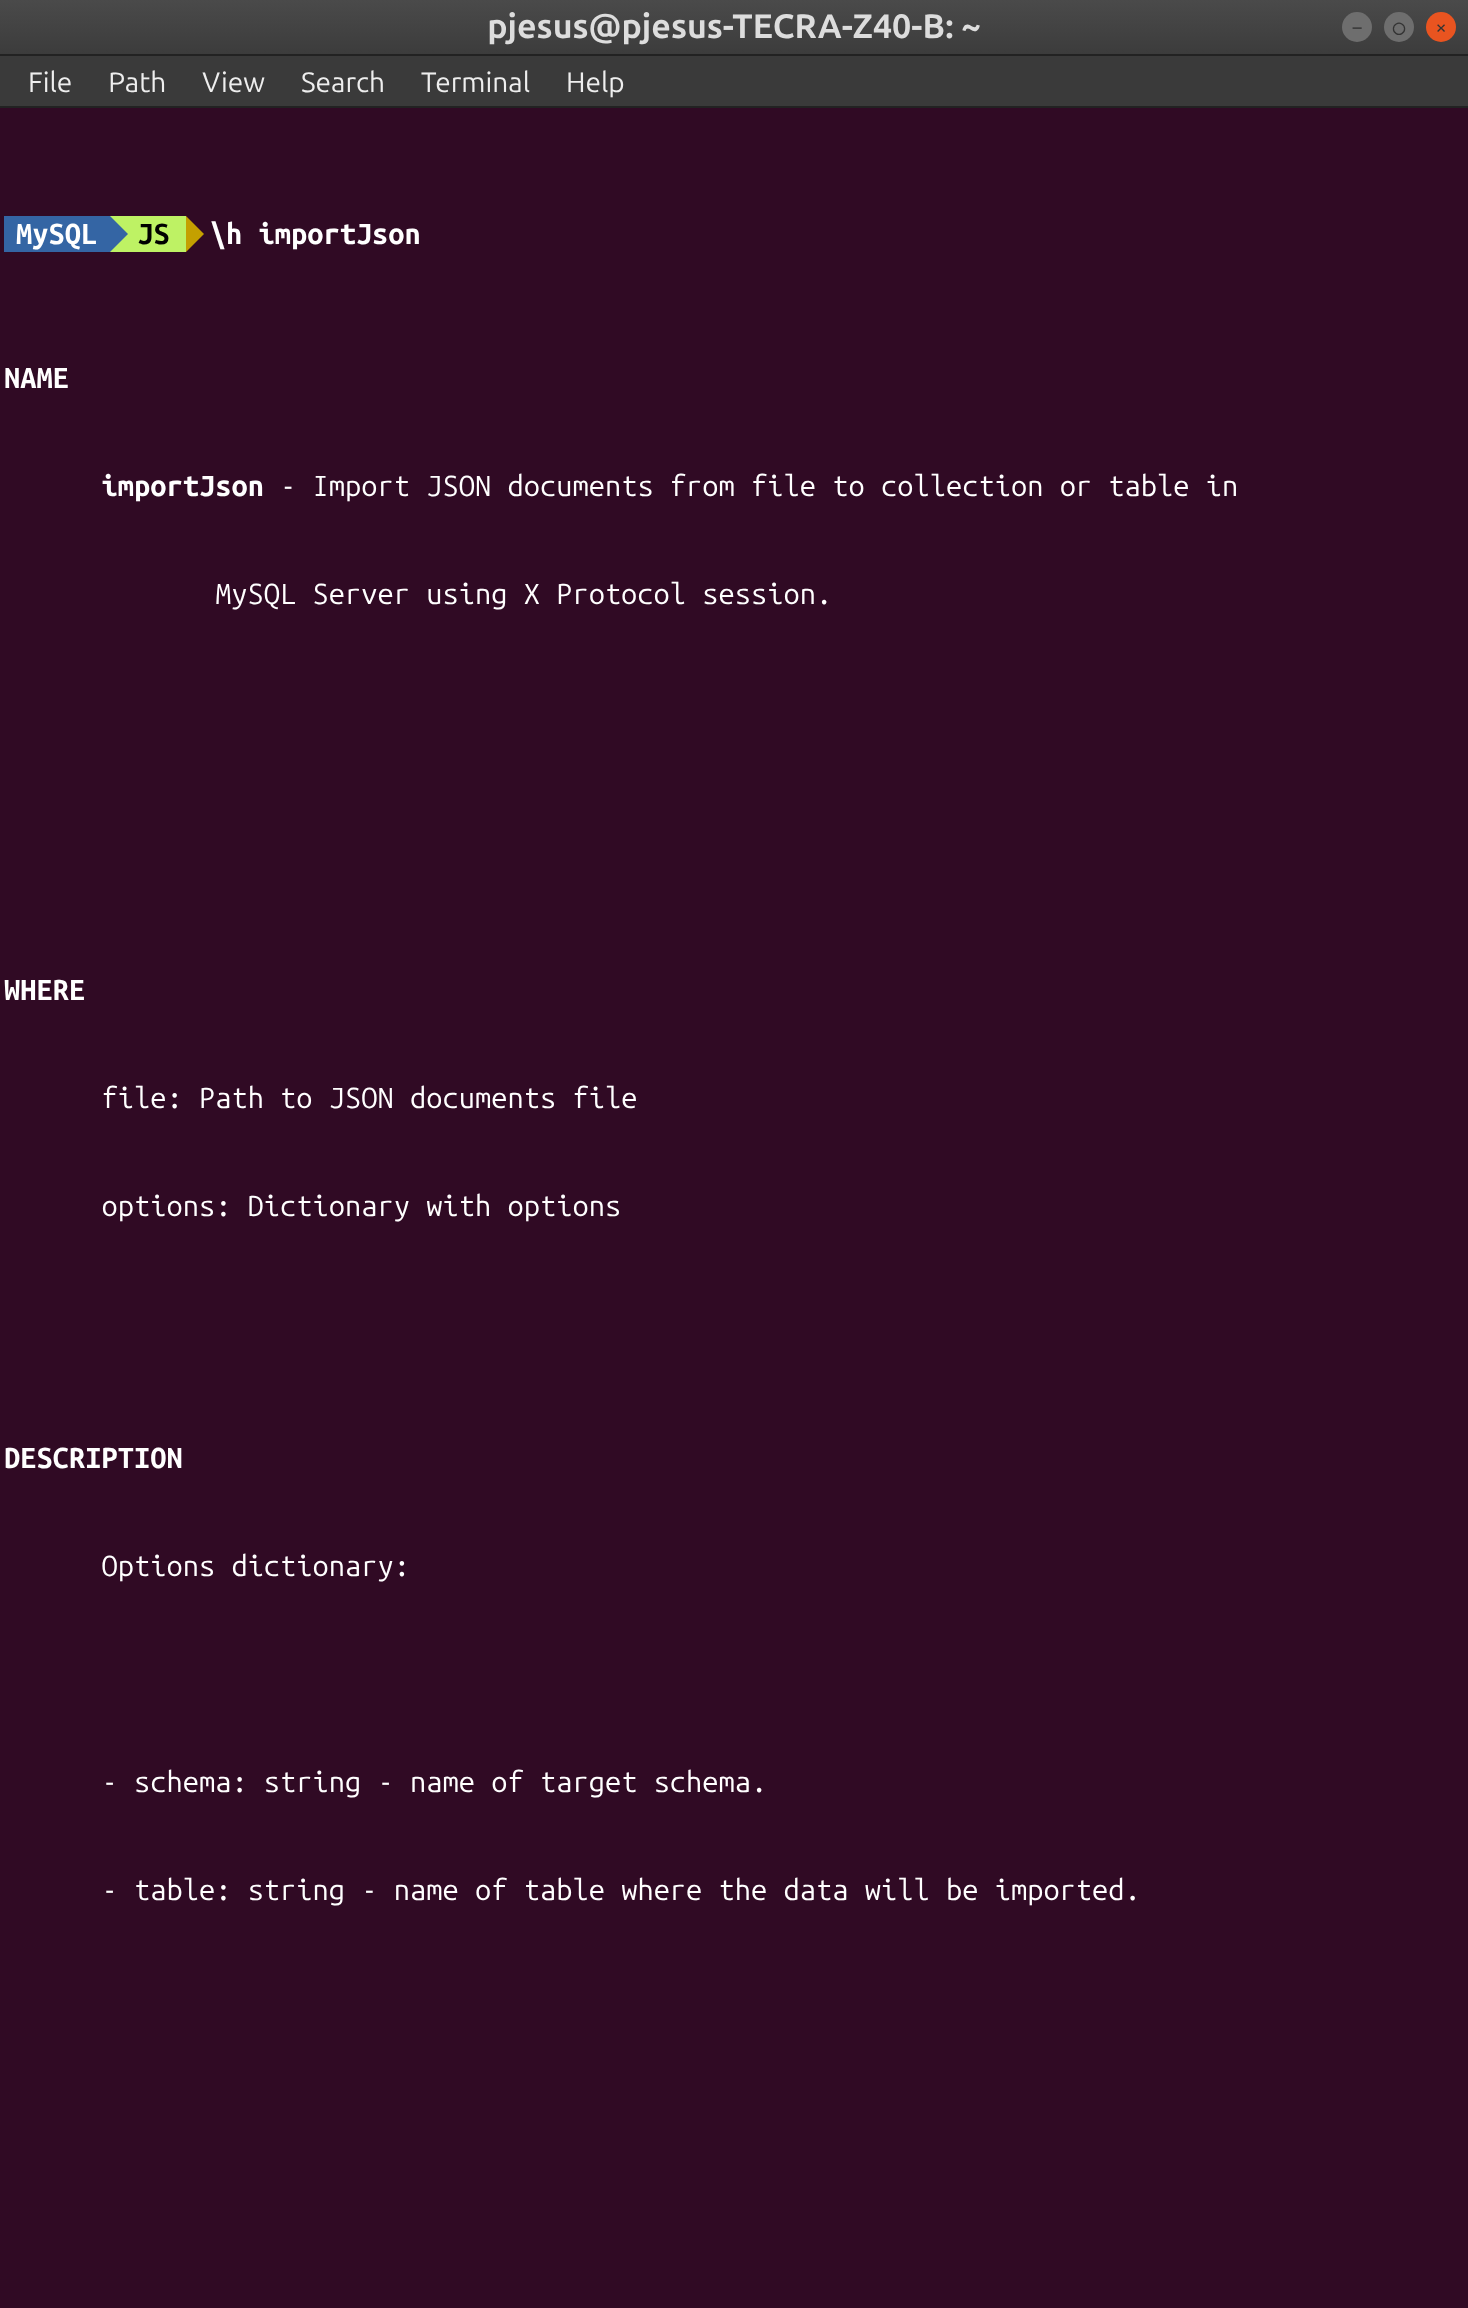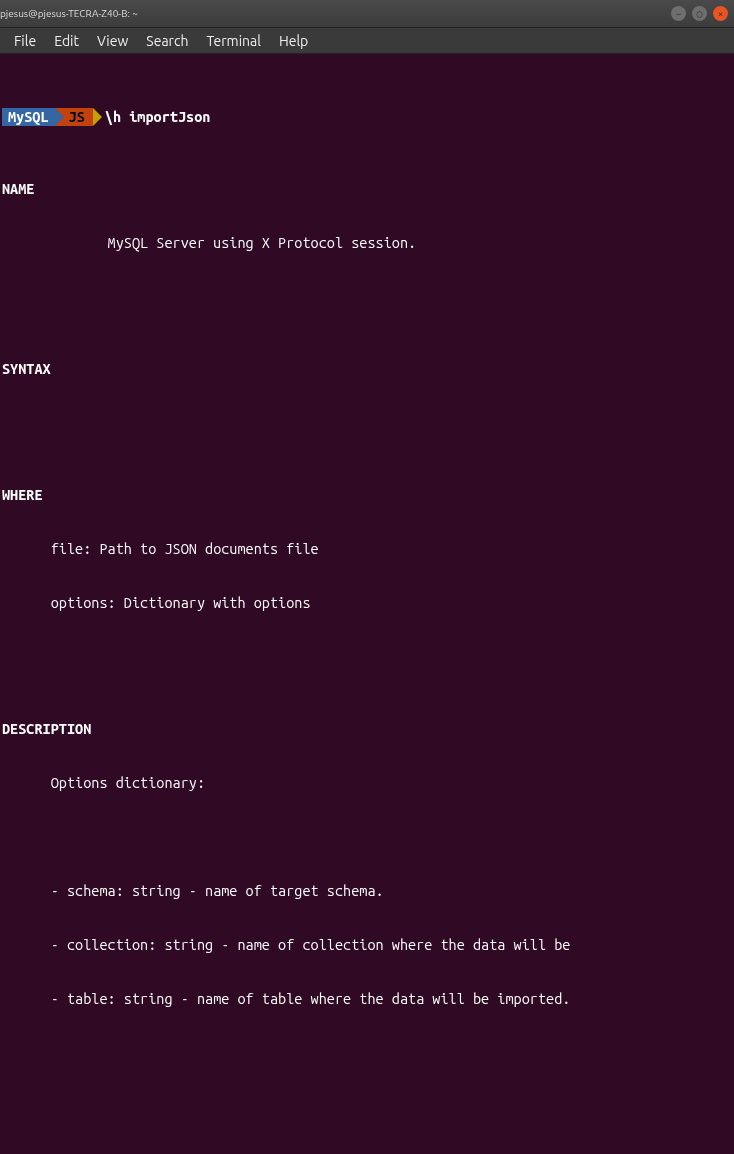--- a/index.html
+++ b/index.html
@@ -19,23 +19,24 @@
     .titlebar {
       background: linear-gradient(to bottom, #4a4a4a, #3c3c3c);
       height: 28px;
       display: flex;
       align-items: center;
       position: relative;
       border-bottom: 1px solid #222;
     }
     .window-title {
       flex: 1;
+      text-align: center;
       font-family: "Ubuntu", sans-serif;
-      font-size: 10px;
-      font-weight: normal;
+      font-size: 17px;
+      font-weight: bold;
       color: #dddddd;
     }
     .window-controls {
       position: absolute;
       right: 6px;
       display: flex;
       gap: 6px;
       align-items: center;
     }
     .wc {
@@ -89,21 +90,21 @@
       content: '';
       position: absolute;
       right: -9px;
       top: 0;
       border-top: 9px solid transparent;
       border-bottom: 9px solid transparent;
       border-left: 9px solid #3465a4;
       z-index: 2;
     }
     .badge-js {
-      background: #c2410c;
+      background: #bef264;
       color: #000000;
       padding: 0 8px 0 14px;
       font-weight: bold;
       position: relative;
     }
     .badge-js::after {
       content: '';
       position: absolute;
       right: -9px;
       top: 0;
@@ -136,52 +137,51 @@
   <div class="window-title">pjesus@pjesus-TECRA-Z40-B: ~</div>
   <div class="window-controls">
     <div class="wc wc-min">−</div>
     <div class="wc wc-max">◯</div>
     <div class="wc wc-close">×</div>
   </div>
 </div>
 
 <div class="menubar">
   <div class="menu-item">File</div>
-  <div class="menu-item">Edit</div>
+  <div class="menu-item">Path</div>
   <div class="menu-item">View</div>
   <div class="menu-item">Search</div>
   <div class="menu-item">Terminal</div>
   <div class="menu-item">Help</div>
 </div>
 
 <div class="terminal">
 
   <div class="prompt-line">
     <span class="badge-mysql">MySQL</span>
     <span class="badge-js">JS</span>
     <span class="cmd">\h importJson</span>
   </div>
 
   <div class="line heading">NAME</div>
+  <div class="line">      <span class="bold-term">importJson</span><span> - Import JSON documents from file to collection or table in</span></div>
   <div class="line">             MySQL Server using X Protocol session.</div>
   <div class="line"> </div>
 
-  <div class="line heading">SYNTAX</div>
   <div class="line"> </div>
 
   <div class="line heading">WHERE</div>
   <div class="line">      file: Path to JSON documents file</div>
   <div class="line">      options: Dictionary with options</div>
   <div class="line"> </div>
 
   <div class="line heading">DESCRIPTION</div>
   <div class="line">      Options dictionary:</div>
   <div class="line"> </div>
   <div class="line">      - schema: string - name of target schema.</div>
-  <div class="line">      - collection: string - name of collection where the data will be</div>
   <div class="line">      - table: string - name of table where the data will be imported.</div>
   
   
   
   
   
   
   
   
   

